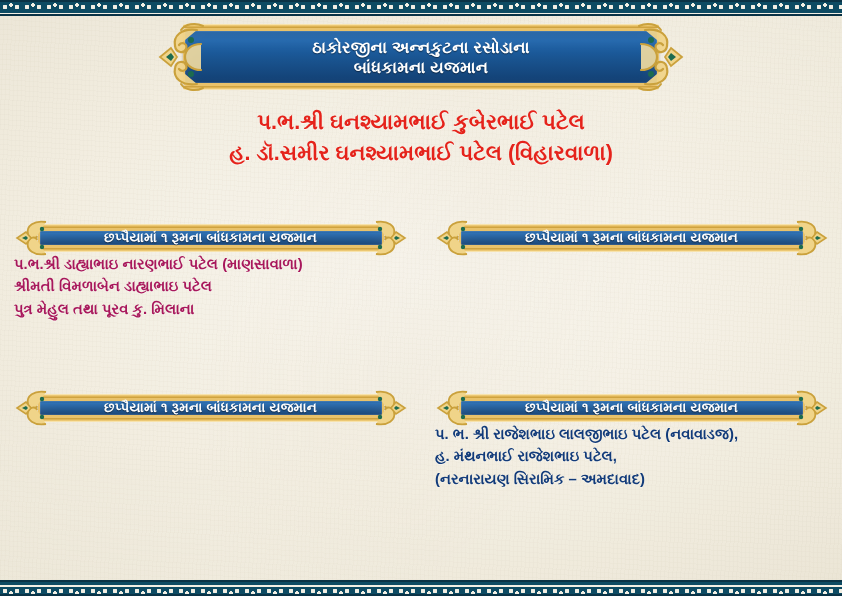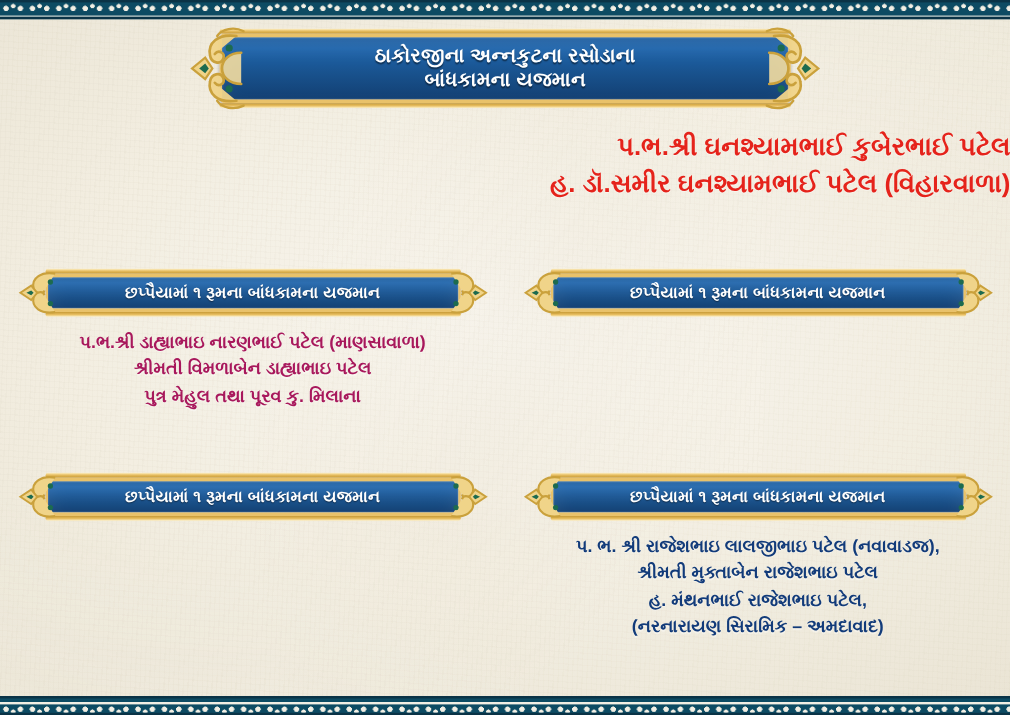--- a/index.html
+++ b/index.html
@@ -160,21 +160,21 @@
   #main-banner .orn { width: 62px; height: 74px; }
   #main-banner .orn.left  { left: -32px; }
   #main-banner .orn.right { right: -32px; }
 
   
   .headline {
     position: absolute;
     left: 0;
     width: 842px;
     top: 107px;
-    text-align: right;
+    text-align: center;
     z-index: 3;
   }
   .headline .hl {
     color: #e5231b;
     font-weight: bold;
     font-size: 21.5px;
     line-height: 1.44;
     text-shadow: 0 1px 0 rgba(255,255,255,.45);
     white-space: nowrap;
   }
@@ -187,30 +187,29 @@
   }
   .section.col-left  { left: 0; }
   .section.col-right { left: 421px; }
   .section.row-top    { top: 228px; }
   .section.row-bottom { top: 398px; }
 
   .sec-banner {
     position: relative;
     margin: 0 auto;
     width: 346px;
-    height: 32px;
+    height: 20px;
   }
   .sec-banner .plaque-line { font-size: 13.5px; }
   .sec-banner .orn { width: 46px; height: 44px; }
   .sec-banner .orn.left  { left: -26px; }
   .sec-banner .orn.right { right: -26px; }
 
   .sec-body {
-    margin-top: 15px;
-    text-align: center;
+    margin-top: 5px;
     padding: 0 14px;
   }
   .sec-body .ln {
     font-weight: bold;
     font-size: 14.8px;
     line-height: 1.52;
     white-space: nowrap;
     text-shadow: 0 1px 0 rgba(255,255,255,.40);
   }
   .sec-body.tone-maroon .ln { color: #a8185c; }
@@ -365,19 +364,18 @@
         <path d="M34 6 C22 4 14 10 16 18 C17 23 24 24 25 20" fill="#f0d489" stroke="#caa13c" stroke-width="1.8"></path>
         <path d="M34 38 C22 40 14 34 16 26 C17 21 24 20 25 24" fill="#f0d489" stroke="#caa13c" stroke-width="1.8"></path>
         <path d="M14 16 L5 22 L14 28 L19 22 Z" fill="#f0d489" stroke="#caa13c" stroke-width="1.6"></path>
         <path d="M14 20 L10 22 L14 24 L16 22 Z" fill="#1d6b4f"></path>
         <circle cx="30" cy="13" r="2.2" fill="#1d6b4f"></circle>
         <circle cx="30" cy="31" r="2.2" fill="#1d6b4f"></circle>
       </svg>
     </div>
     <div class="sec-body tone-navy">
       <div class="ln">પ. ભ. શ્રી રાજેશભાઇ લાલજીભાઇ પટેલ (નવાવાડજ),</div>
-      <div class="ln">શ્રીમતી મુક્તાબેન રાજેશભાઇ પટેલ</div>
       <div class="ln">હ. મંથનભાઈ રાજેશભાઇ પટેલ,</div>
       <div class="ln">(નરનારાયણ સિરામિક – અમદાવાદ)</div>
     </div>
   </div>
 
 </div>
 
 </body></html>

